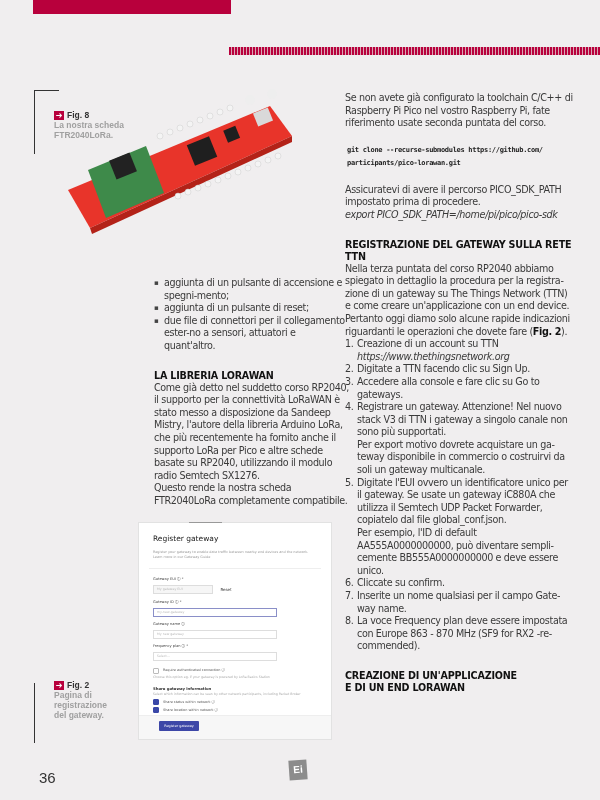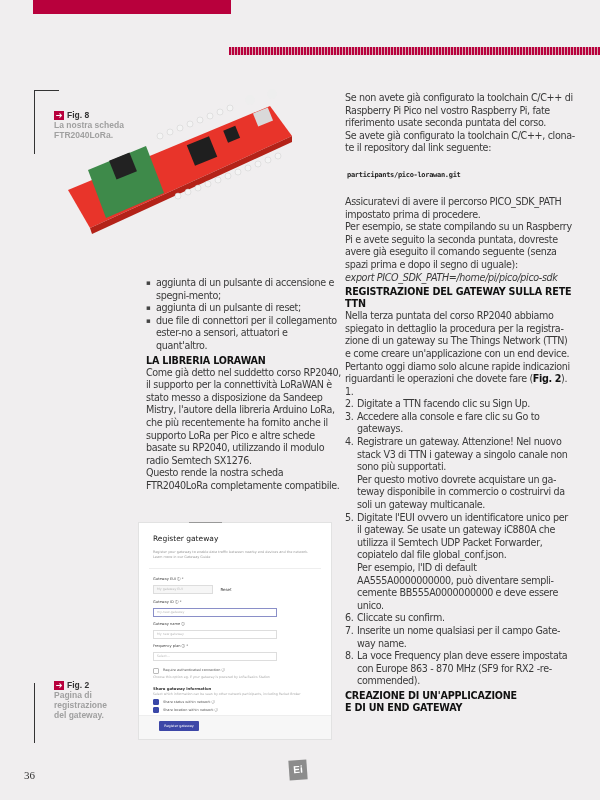--- a/index.html
+++ b/index.html
@@ -29,26 +29,26 @@
   }
   .fig1-caption { left: 54px; top: 110px; }
   .fig2-caption { left: 54px; top: 680px; }
 
   .board {
     position: absolute; left: 60px; top: 88px; width: 235px; height: 150px;
   }
 
   
   .col { position: absolute; font-size: 9.6px; line-height: 12.6px; color: #3a3a3a; font-family: "DejaVu Sans", sans-serif; letter-spacing: -0.35px; }
-  .left-col { left: 146px; top: 277px; width: 195px; }
+  .left-col { left: 154px; top: 277px; width: 195px; }
   .right-col { left: 345px; top: 92px; width: 230px; }
   .bullets { list-style: none; margin-left: 0; }
   .bullets li { position: relative; padding-left: 10px; }
   .bullets li::before { content: "▪"; position: absolute; left: 0; font-size: 7px; color: #444; }
-  h3.section { font-size: 9.6px; font-weight: bold; color: #111; letter-spacing: -0.2px; margin-top: 2px; line-height: 12px; }
+  h3.section { font-size: 9.6px; font-weight: bold; color: #111; letter-spacing: -0.2px; margin-top: 17px; line-height: 12px; }
   p { margin: 0; }
   .code { font-family: "DejaVu Sans Mono", monospace; font-size: 7px; line-height: 13px; font-weight: bold; color: #222; margin: 14px 0 14px 2px; letter-spacing: -0.3px; }
   .italic { font-style: italic; }
   ol.steps { list-style: none; }
   ol.steps li { display: flex; }
   ol.steps li .num { width: 12px; flex-shrink: 0; }
   b { color: #111; }
 
   
   .shot {
@@ -66,21 +66,21 @@
   .shot-input.focused { border-color: #8a8fc8; }
   .reset-btn { position: absolute; left: 76px; top: 62px; width: 22px; height: 9px; font-size: 4px; color: #333; text-align: center; line-height: 9px; }
   .shot-check { position: absolute; left: 14px; width: 6px; height: 6px; border: 1px solid #bbb; border-radius: 1px; background: #fff; }
   .shot-check.on { background: #3a48a8; border-color: #3a48a8; }
   .shot-check-label { position: absolute; left: 24px; color: #555; font-size: 3.4px; }
   .shot-footer { position: absolute; left: 0; right: 0; bottom: 0; height: 24px; background: #f7f7f7; border-top: 1px solid #eee; }
   .shot-btn { position: absolute; left: 20px; top: 198px; width: 40px; height: 10px; background: #3d47a7; color: #fff; font-size: 3.4px; line-height: 10px; text-align: center; border-radius: 1px; }
   .shot-sub { position: absolute; left: 14px; color: #aaa; font-size: 3.2px; }
   .shot-h4 { position: absolute; left: 14px; color: #333; font-size: 3.8px; font-weight: bold; }
 
-  .page-num { position: absolute; left: 24px; top: 769px; font-size: 11px; color: #333; font-family: Liberation Serif, serif; }
+  .page-num { position: absolute; left: 39px; top: 769px; font-size: 15px; color: #333; }
   .logo { position: absolute; left: 289px; top: 760px; width: 18px; height: 20px; background: #8c8c8c; transform: rotate(-4deg); color: #fff; font-weight: bold; font-size: 10px; text-align: center; line-height: 20px; }
 </style>
 </head>
 <body>
 
 <div class="top-bar"></div>
 <div class="stripe-bar"></div>
 
 <div class="fig-bracket fig1-bracket"></div>
 <div class="caption fig1-caption">
@@ -131,65 +131,65 @@
     <li>aggiunta di un pulsante di reset;</li>
     <li>due file di connettori per il collegamento ester-no a sensori, attuatori e quant'altro.</li>
   </ul>
   <h3 class="section">LA LIBRERIA LORAWAN</h3>
   <p>Come già detto nel suddetto corso RP2040, il supporto per la connettività LoRaWAN è stato messo a disposizione da Sandeep Mistry, l'autore della libreria Arduino LoRa, che più recentemente ha fornito anche il supporto LoRa per Pico e altre schede basate su RP2040, utilizzando il modulo radio Semtech SX1276.</p>
   <p>Questo rende la nostra scheda FTR2040LoRa completamente compatibile.</p>
 </div>
 
 <div class="col right-col">
   <p>Se non avete già configurato la toolchain C/C++ di Raspberry Pi Pico nel vostro Raspberry Pi, fate riferimento usate seconda puntata del corso.</p>
-  <p>Se avete già configurato la toolchain C/C++, clona-te il repository dal link seguente:</p>
   <div class="code">
+    <div>git clone --recurse-submodules https://github.com/</div>
     <div>participants/pico-lorawan.git</div>
   </div>
   <p>Assicuratevi di avere il percorso PICO_SDK_PATH impostato prima di procedere.</p>
-  <p>Per esempio, se state compilando su un Raspberry Pi e avete seguito la seconda puntata, dovreste avere già eseguito il comando seguente (senza spazi prima e dopo il segno di uguale):</p>
   <p class="italic">export PICO_SDK_PATH=/home/pi/pico/pico-sdk</p>
 
   <h3 class="section">REGISTRAZIONE DEL GATEWAY SULLA RETE TTN</h3>
   <p><span>Nella terza puntata del corso RP2040 abbiamo spiegato in dettaglio la procedura per la registra-zione di un gateway su The Things Network (TTN) e come creare un'applicazione con un end device. Pertanto oggi diamo solo alcune rapide indicazioni riguardanti le operazioni che dovete fare (</span><b>Fig. 2</b><span>).</span></p>
   <ol class="steps">
     <li>
         <span class="num">1.</span>
+        <span><span>Creazione di un account su TTN</span><br><span class="italic">https://www.thethingsnetwork.org</span></span>
       </li>
     <li>
         <span class="num">2.</span>
         <span>Digitate a TTN facendo clic su Sign Up.</span>
       </li>
     <li>
         <span class="num">3.</span>
         <span>Accedere alla console e fare clic su Go to gateways.</span>
       </li>
     <li>
         <span class="num">4.</span>
-        <span><span>Registrare un gateway. Attenzione! Nel nuovo stack V3 di TTN i gateway a singolo canale non sono più supportati.</span><br><span>Per questo motivo dovrete acquistare un ga-teway disponibile in commercio o costruirvi da soli un gateway multicanale.</span></span>
+        <span><span>Registrare un gateway. Attenzione! Nel nuovo stack V3 di TTN i gateway a singolo canale non sono più supportati.</span><br><span>Per export motivo dovrete acquistare un ga-teway disponibile in commercio o costruirvi da soli un gateway multicanale.</span></span>
       </li>
     <li>
         <span class="num">5.</span>
         <span><span>Digitate l'EUI ovvero un identificatore unico per il gateway. Se usate un gateway iC880A che utilizza il Semtech UDP Packet Forwarder, copiatelo dal file global_conf.json.</span><br><span>Per esempio, l'ID di default AA555A0000000000, può diventare sempli-cemente BB555A0000000000 e deve essere unico.</span></span>
       </li>
     <li>
         <span class="num">6.</span>
         <span>Cliccate su confirm.</span>
       </li>
     <li>
         <span class="num">7.</span>
         <span>Inserite un nome qualsiasi per il campo Gate-way name.</span>
       </li>
     <li>
         <span class="num">8.</span>
         <span>La voce Frequency plan deve essere impostata con Europe 863 - 870 MHz (SF9 for RX2 -re-commended).</span>
       </li>
   </ol>
 
-  <h3 class="section"><span>CREAZIONE DI UN'APPLICAZIONE</span><br><span>E DI UN END GATEWAY</span></h3>
+  <h3 class="section"><span>CREAZIONE DI UN'APPLICAZIONE</span><br><span>E DI UN END LORAWAN</span></h3>
 </div>
 
 <div class="shot">
   <div class="topline"></div>
   <div class="shot-title">Register gateway</div>
   <div class="shot-desc">
     <div>Register your gateway to enable data traffic between nearby end devices and the network.</div>
     <div>Learn more in our Gateway Guide</div>
   </div>
   <div class="shot-sep" style="top:45px"></div>

